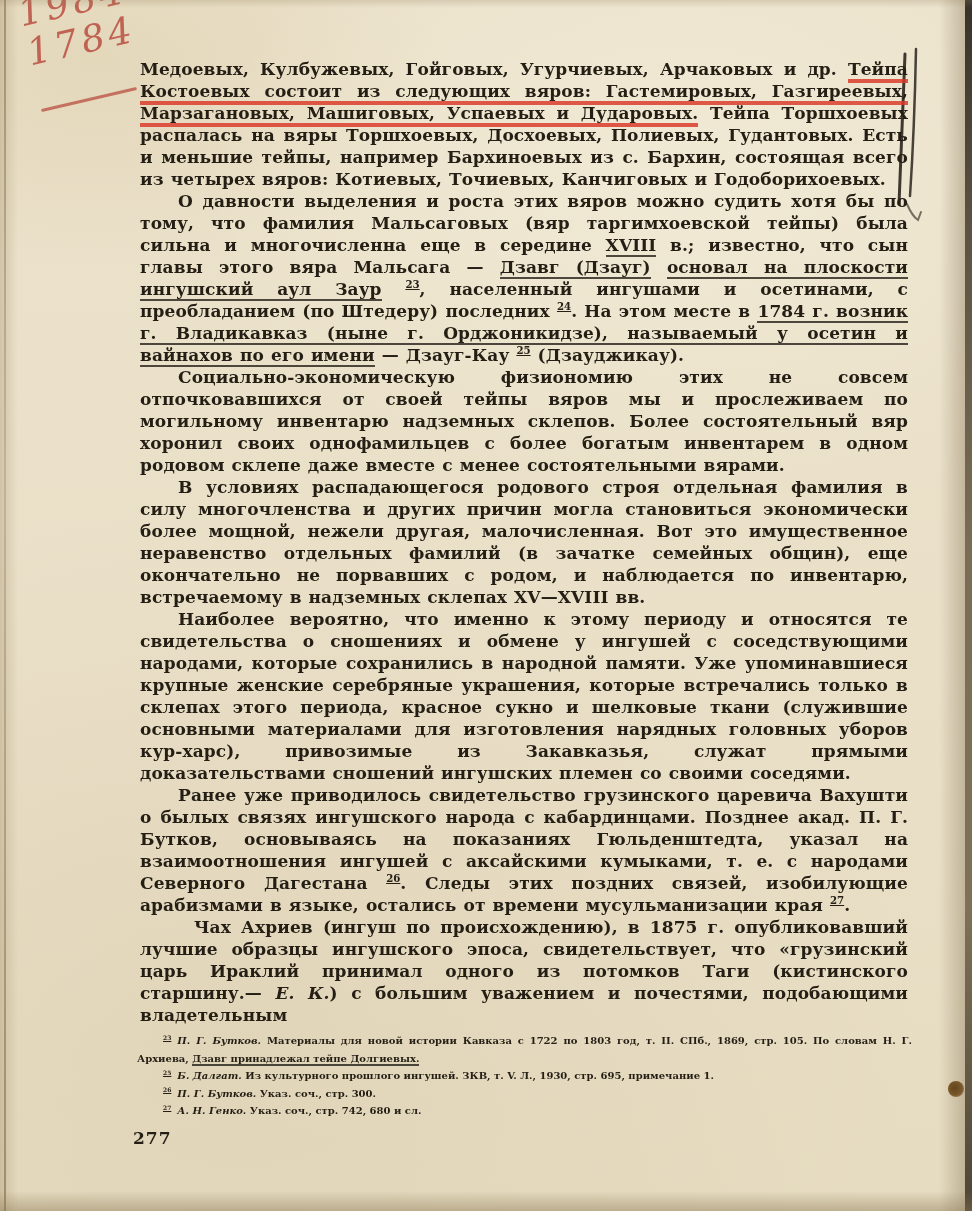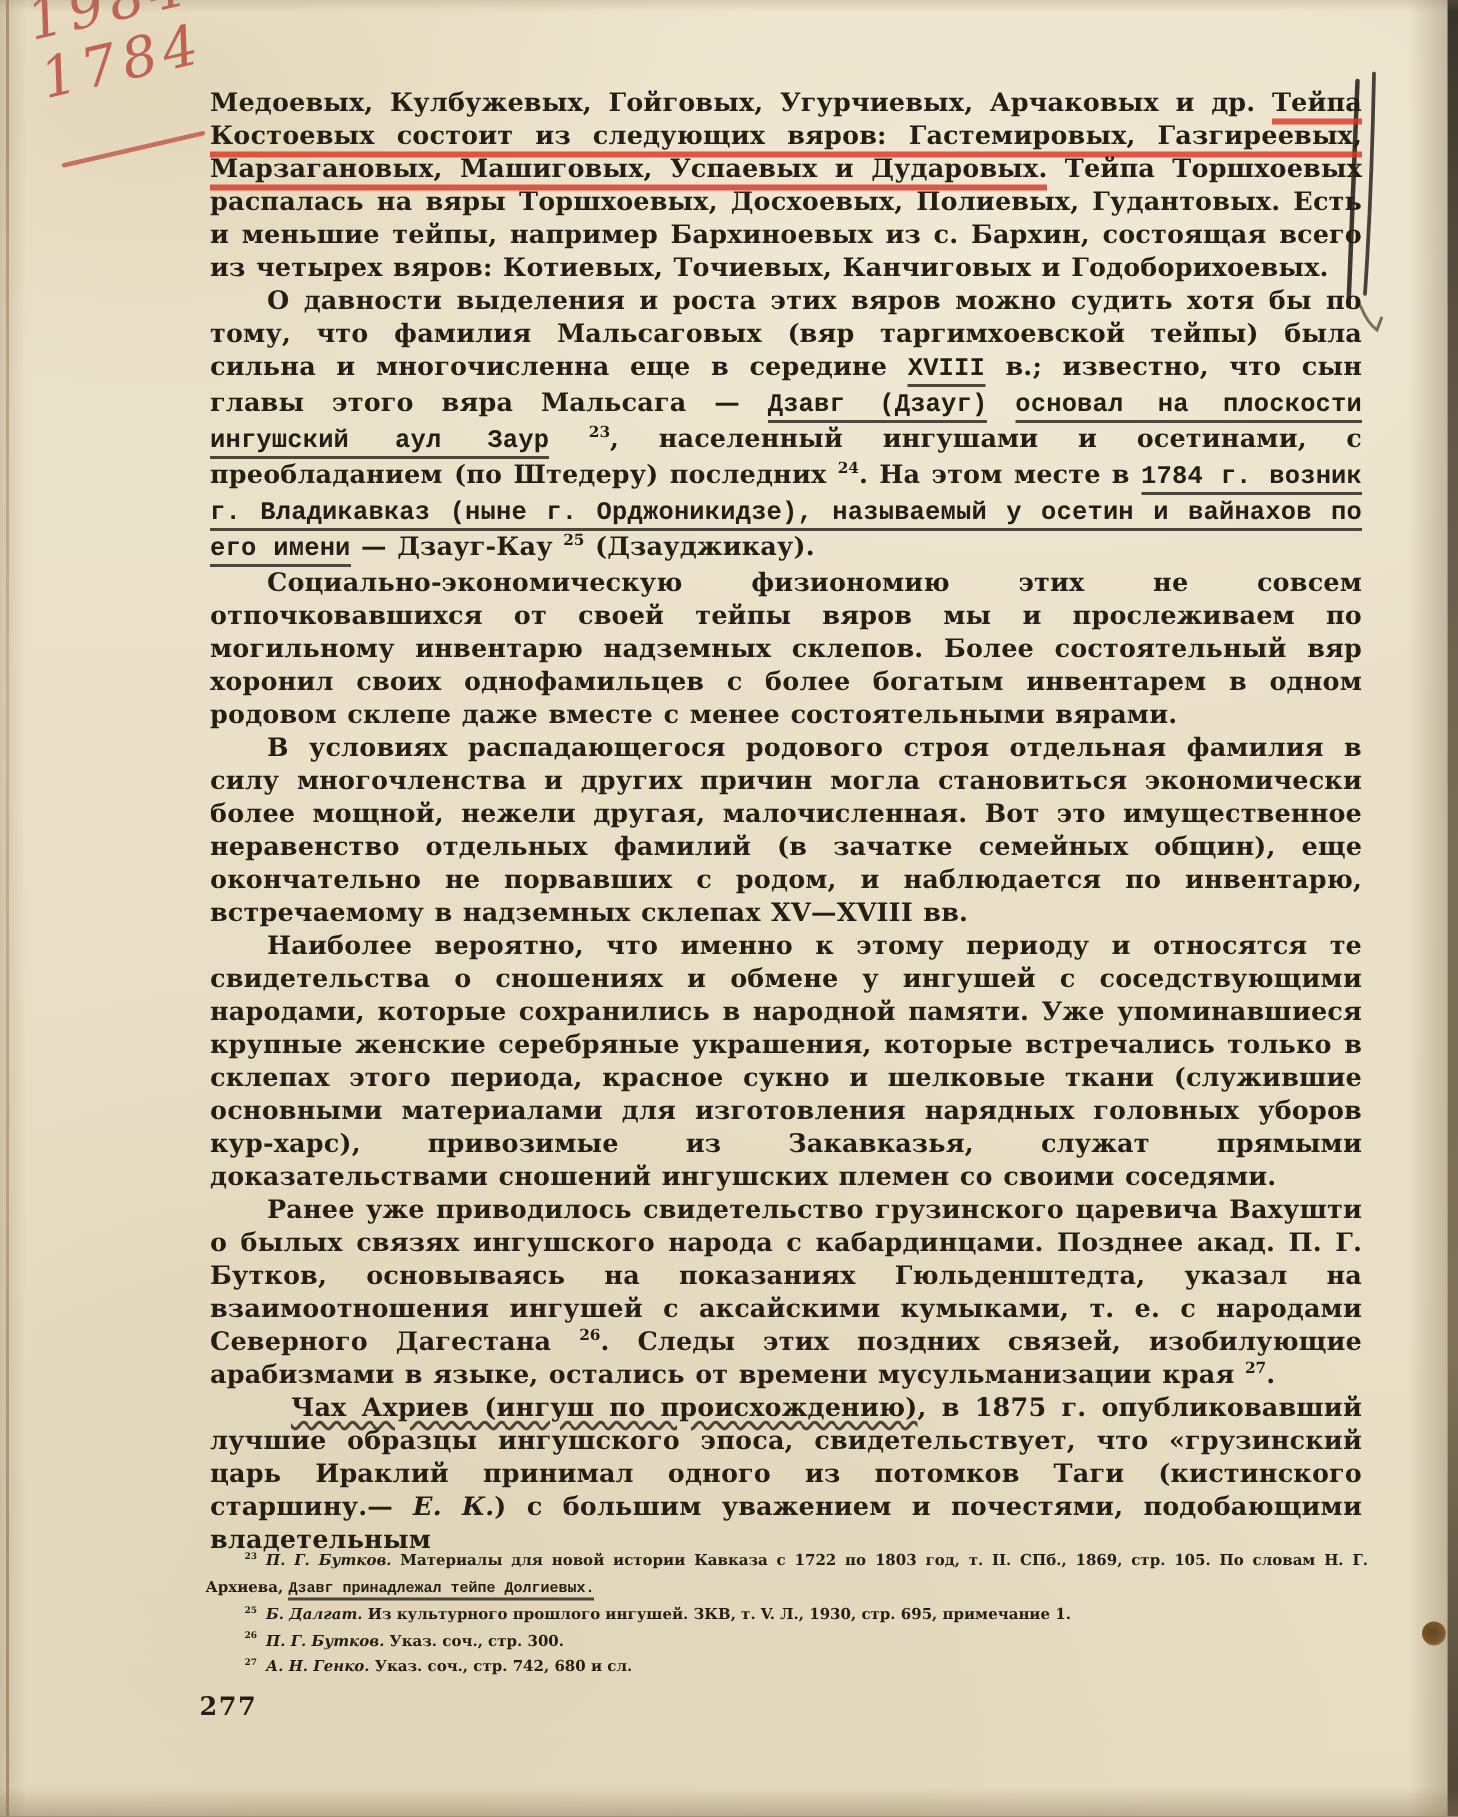--- a/index.html
+++ b/index.html
@@ -72,31 +72,30 @@
     text-align:justify;
     letter-spacing:0.1px;
     word-spacing:1px;
   }
   .para{margin:0;}
   .para.indent{text-indent:38px;}
   .seg-red{
     border-bottom:4px solid rgba(218,54,38,0.82);
     padding-bottom:0px;
   }
-  .seg-pen{border-bottom:2px solid rgba(48,42,34,0.85);font-family:Liberation Mono, monospace;}
+  .seg-pen{border-bottom:2px solid rgba(48,42,34,0.85);}
   .seg-wavy{
-    text-decoration:underline;
     text-decoration-style:wavy;
     text-decoration-color:rgba(48,42,34,0.85);
     text-decoration-thickness:1.5px;
     text-underline-offset:3px;
     padding-left:16px;
   }
   .seg-i{font-style:italic;}
-  .seg-sup{vertical-align:super;font-size:0.60em;line-height:0;letter-spacing:0;}
+  .seg-sup{vertical-align:super;font-size:0.60em;line-height:0;letter-spacing:0;text-decoration:underline;}
   .seg-tail{
     display:inline-block;width:265px;height:2px;
     border-bottom:2px solid rgba(48,42,34,0.8);
     vertical-align:baseline;margin-left:4px;
   }
   
   .footnotes{
     position:absolute;left:137px;top:1032px;width:775px;
     font-size:10px;line-height:17.5px;font-weight:700;
     text-align:justify;

